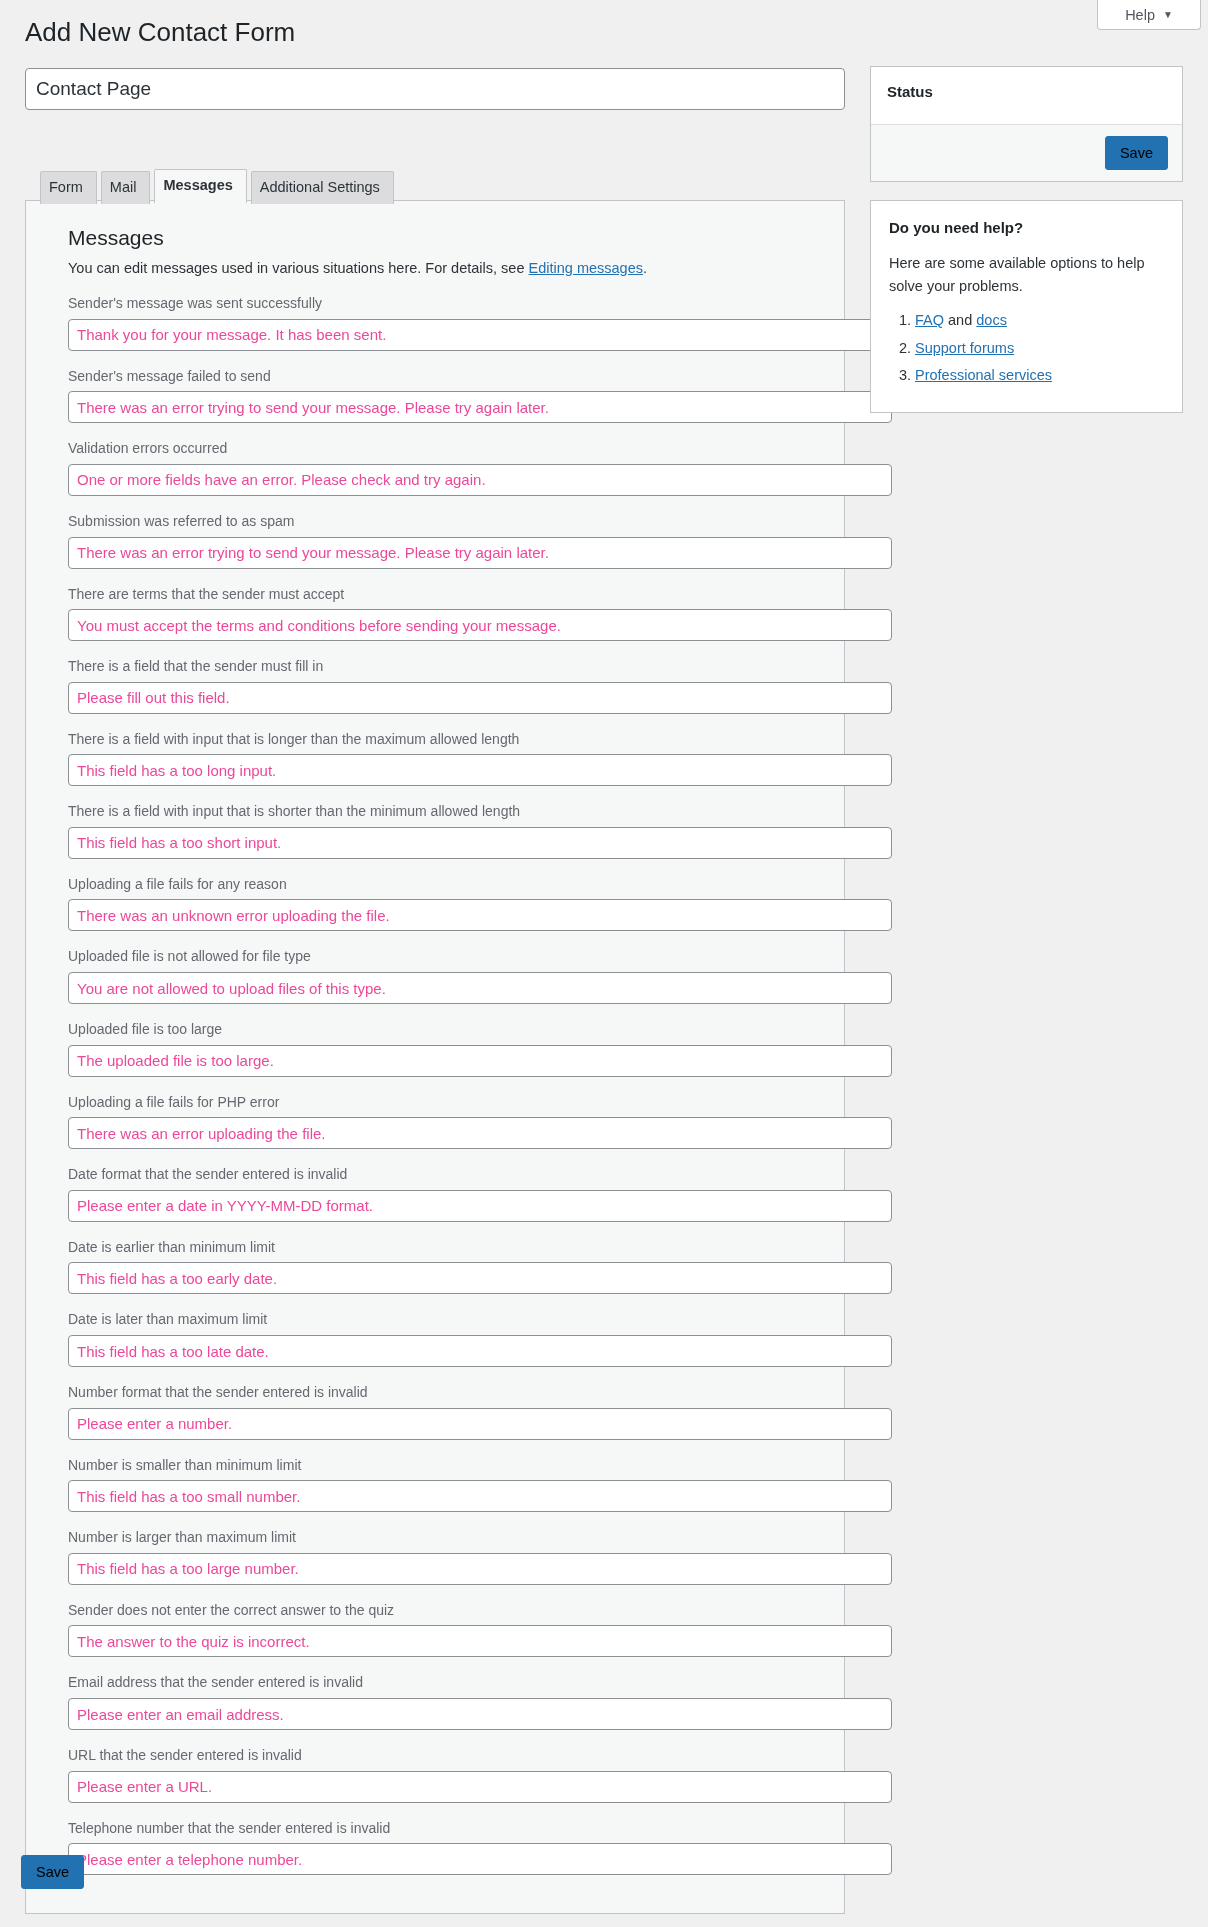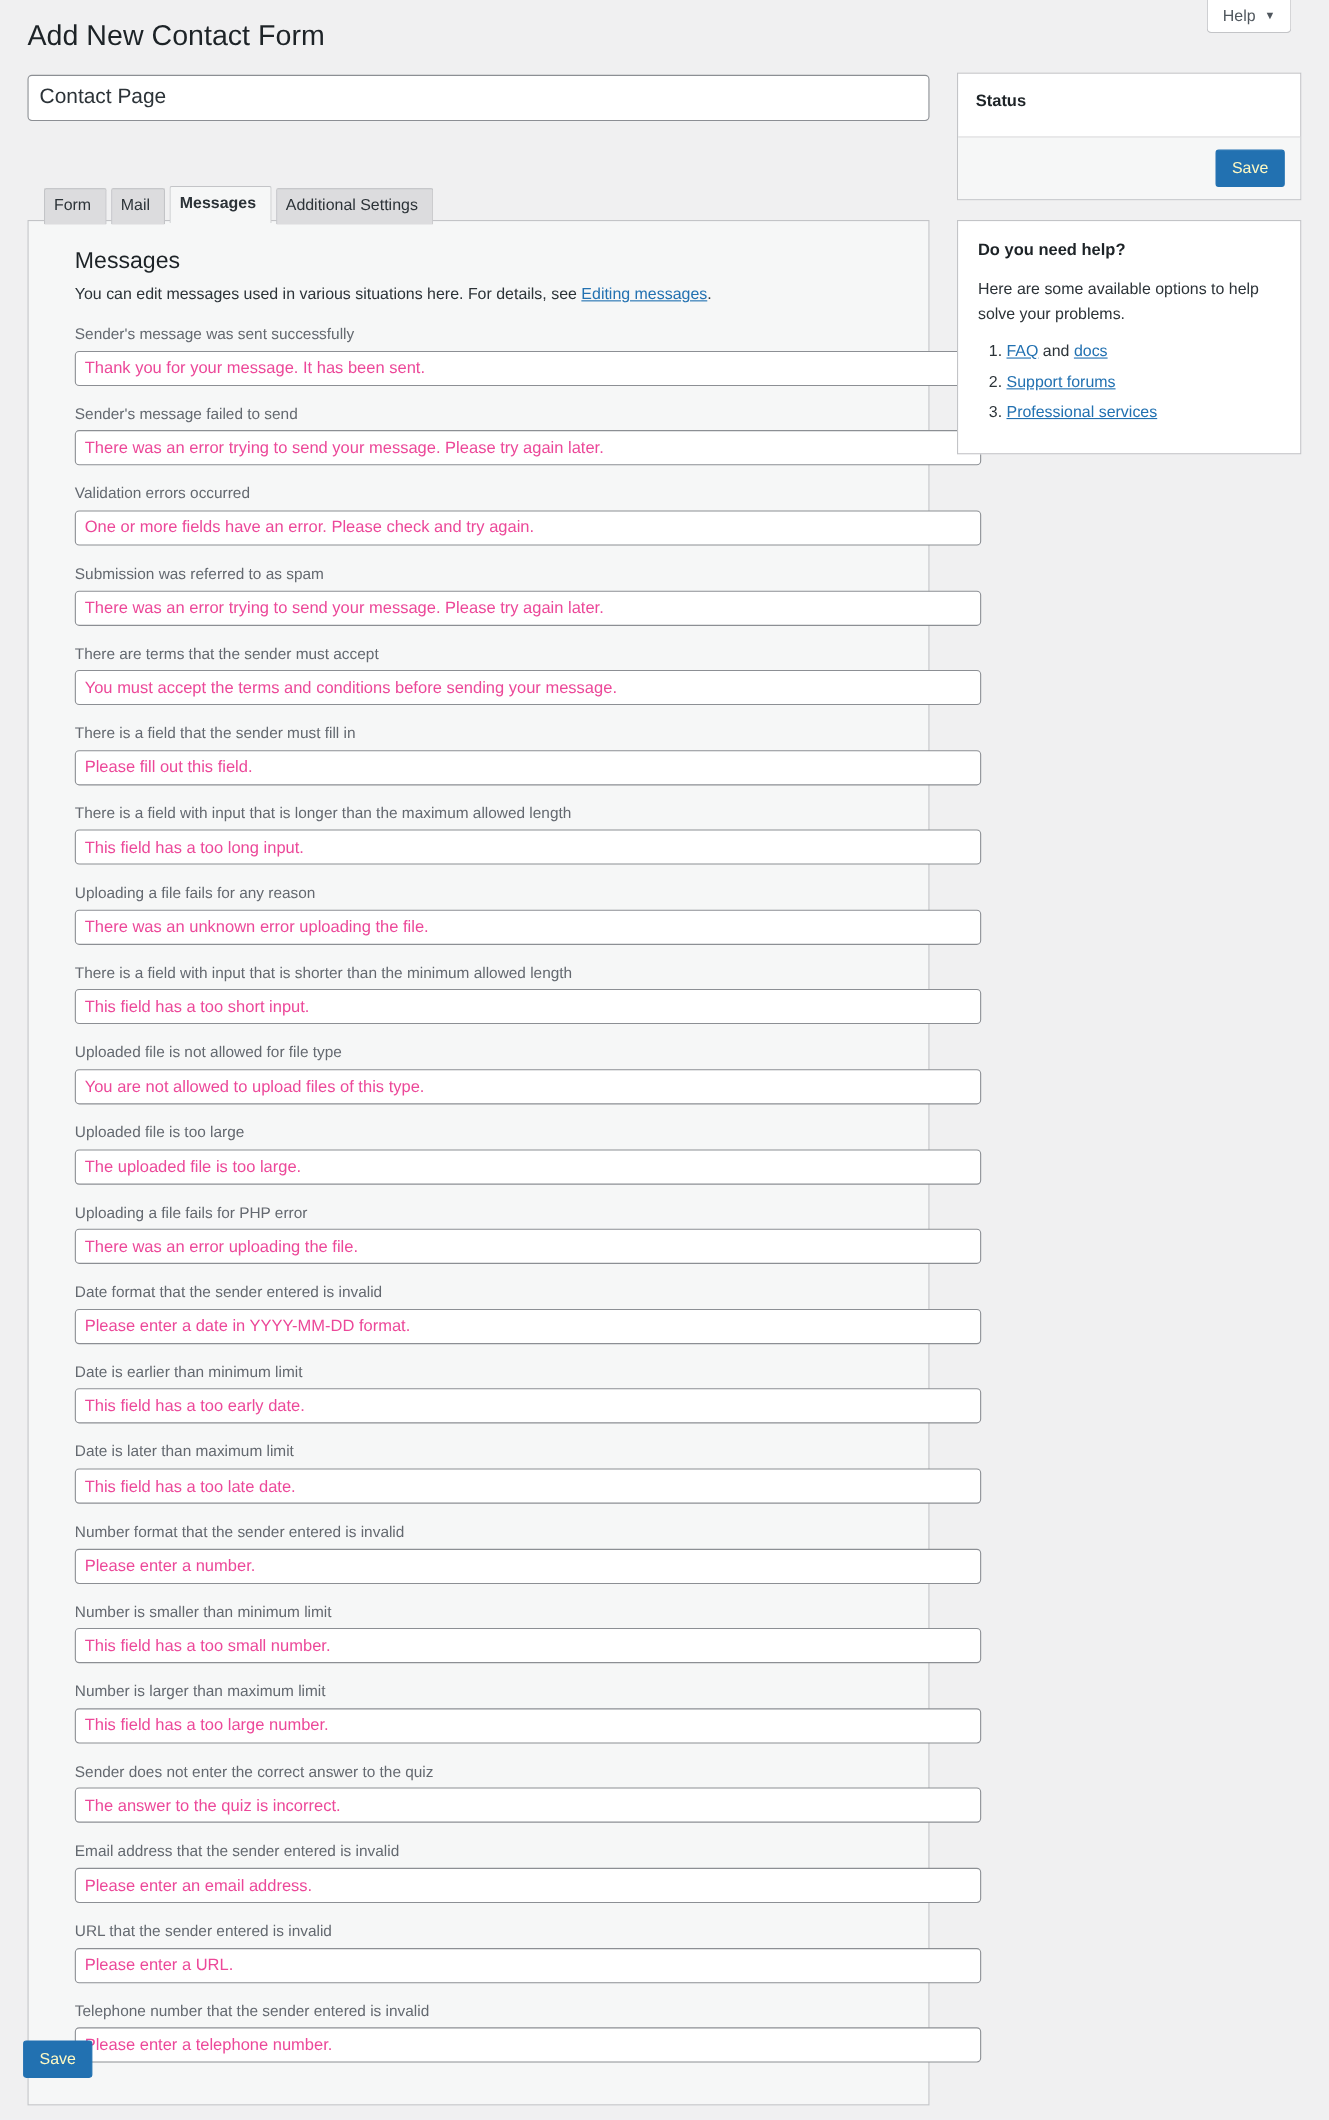--- a/index.html
+++ b/index.html
@@ -15,21 +15,21 @@
     min-height: 1927px;
     position: relative;
     overflow: hidden;
   }
 
   
   .help-btn {
     position: absolute;
     top: 0px;
     left: 1097px;
-    width: 77px;
+    width: 104px;
     height: 30px;
     background: #fff;
     border: 1px solid #c3c4c7;
     border-top: none;
     border-radius: 0 0 4px 4px;
     display: flex;
     align-items: center;
     justify-content: center;
     gap: 8px;
     font-size: 14.5px;
@@ -215,21 +215,21 @@
     font-size: 14.5px;
     color: #2c3338;
     line-height: 1.55;
   }
   .help-list li { margin-bottom: 5px; }
 
   
   .btn-primary {
     background: #2271b1;
     border: 1px solid #2271b1;
-    color: #fef9c3;
+    color: #000000;
     font-size: 14.5px;
     font-family: "Liberation Sans", sans-serif;
     font-weight: normal;
     border-radius: 3px;
     padding: 6px 14px;
     line-height: 1.4;
     cursor: pointer;
   }
 
   .save-bottom {
@@ -287,26 +287,26 @@
         </div>
         <div class="field-row">
           <label class="field-label">There is a field that the sender must fill in</label>
           <input type="text" class="field-input" value="Please fill out this field." style="">
         </div>
         <div class="field-row">
           <label class="field-label">There is a field with input that is longer than the maximum allowed length</label>
           <input type="text" class="field-input" value="This field has a too long input." style="">
         </div>
         <div class="field-row">
+          <label class="field-label">There is a field with input that is shorter than the minimum allowed length</label>
+          <input type="text" class="field-input" value="This field has a too short input." style="">
+        </div>
+        <div class="field-row">
           <label class="field-label">Uploading a file fails for any reason</label>
           <input type="text" class="field-input" value="There was an unknown error uploading the file." style="">
-        </div>
-        <div class="field-row">
-          <label class="field-label">There is a field with input that is shorter than the minimum allowed length</label>
-          <input type="text" class="field-input" value="This field has a too short input." style="">
         </div>
         <div class="field-row">
           <label class="field-label">Uploaded file is not allowed for file type</label>
           <input type="text" class="field-input" value="You are not allowed to upload files of this type." style="">
         </div>
         <div class="field-row">
           <label class="field-label">Uploaded file is too large</label>
           <input type="text" class="field-input" value="The uploaded file is too large." style="">
         </div>
         <div class="field-row">

